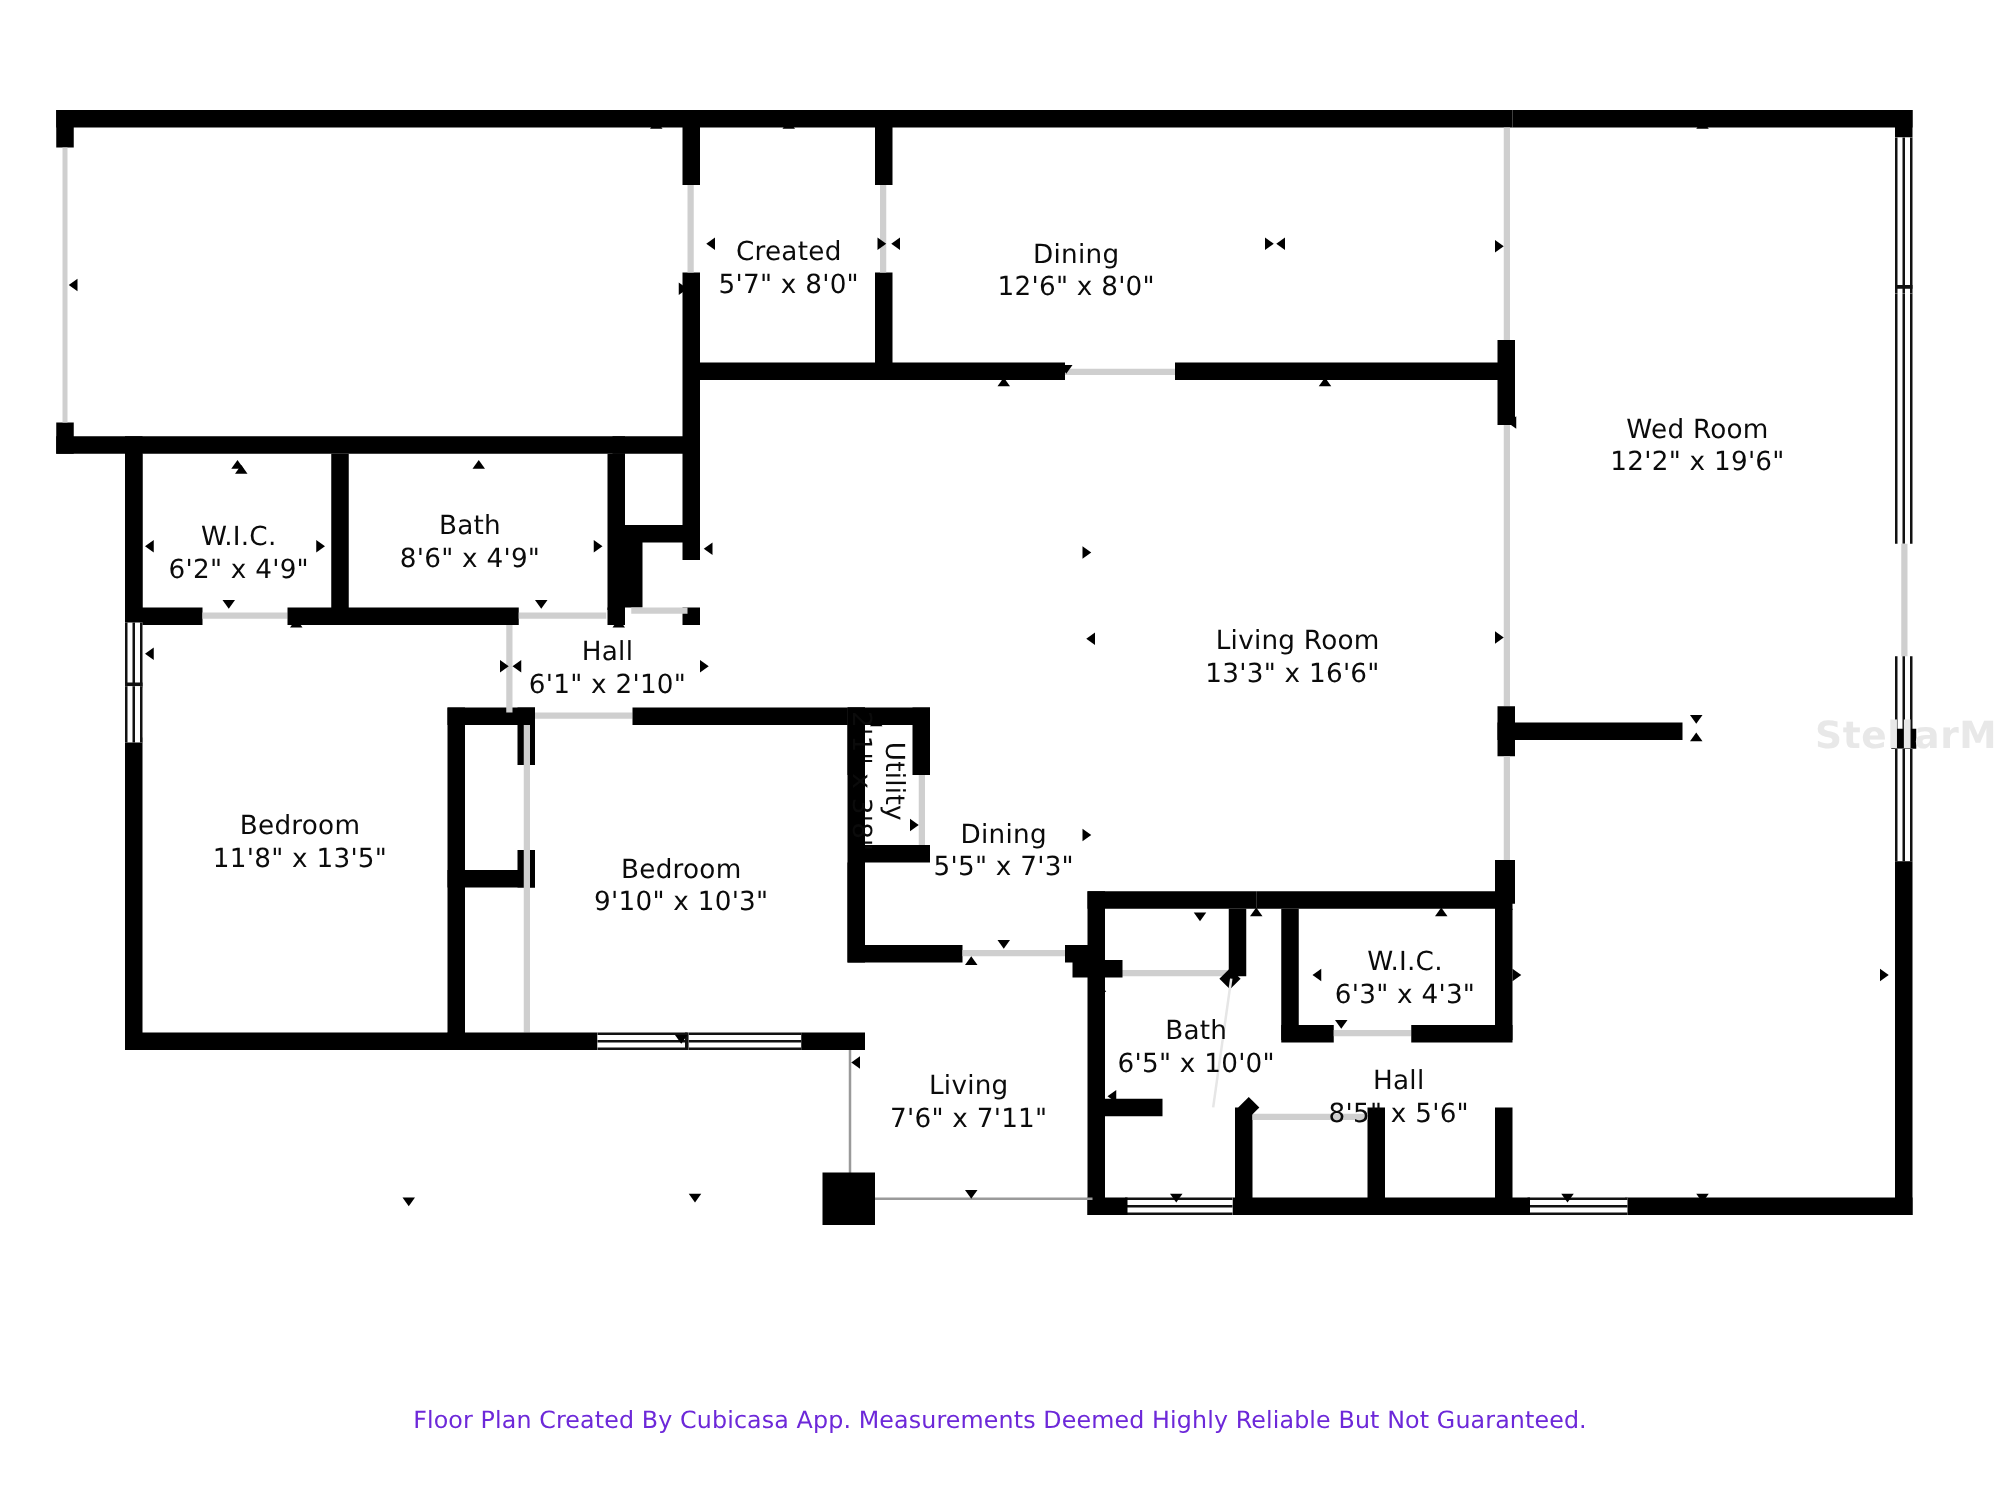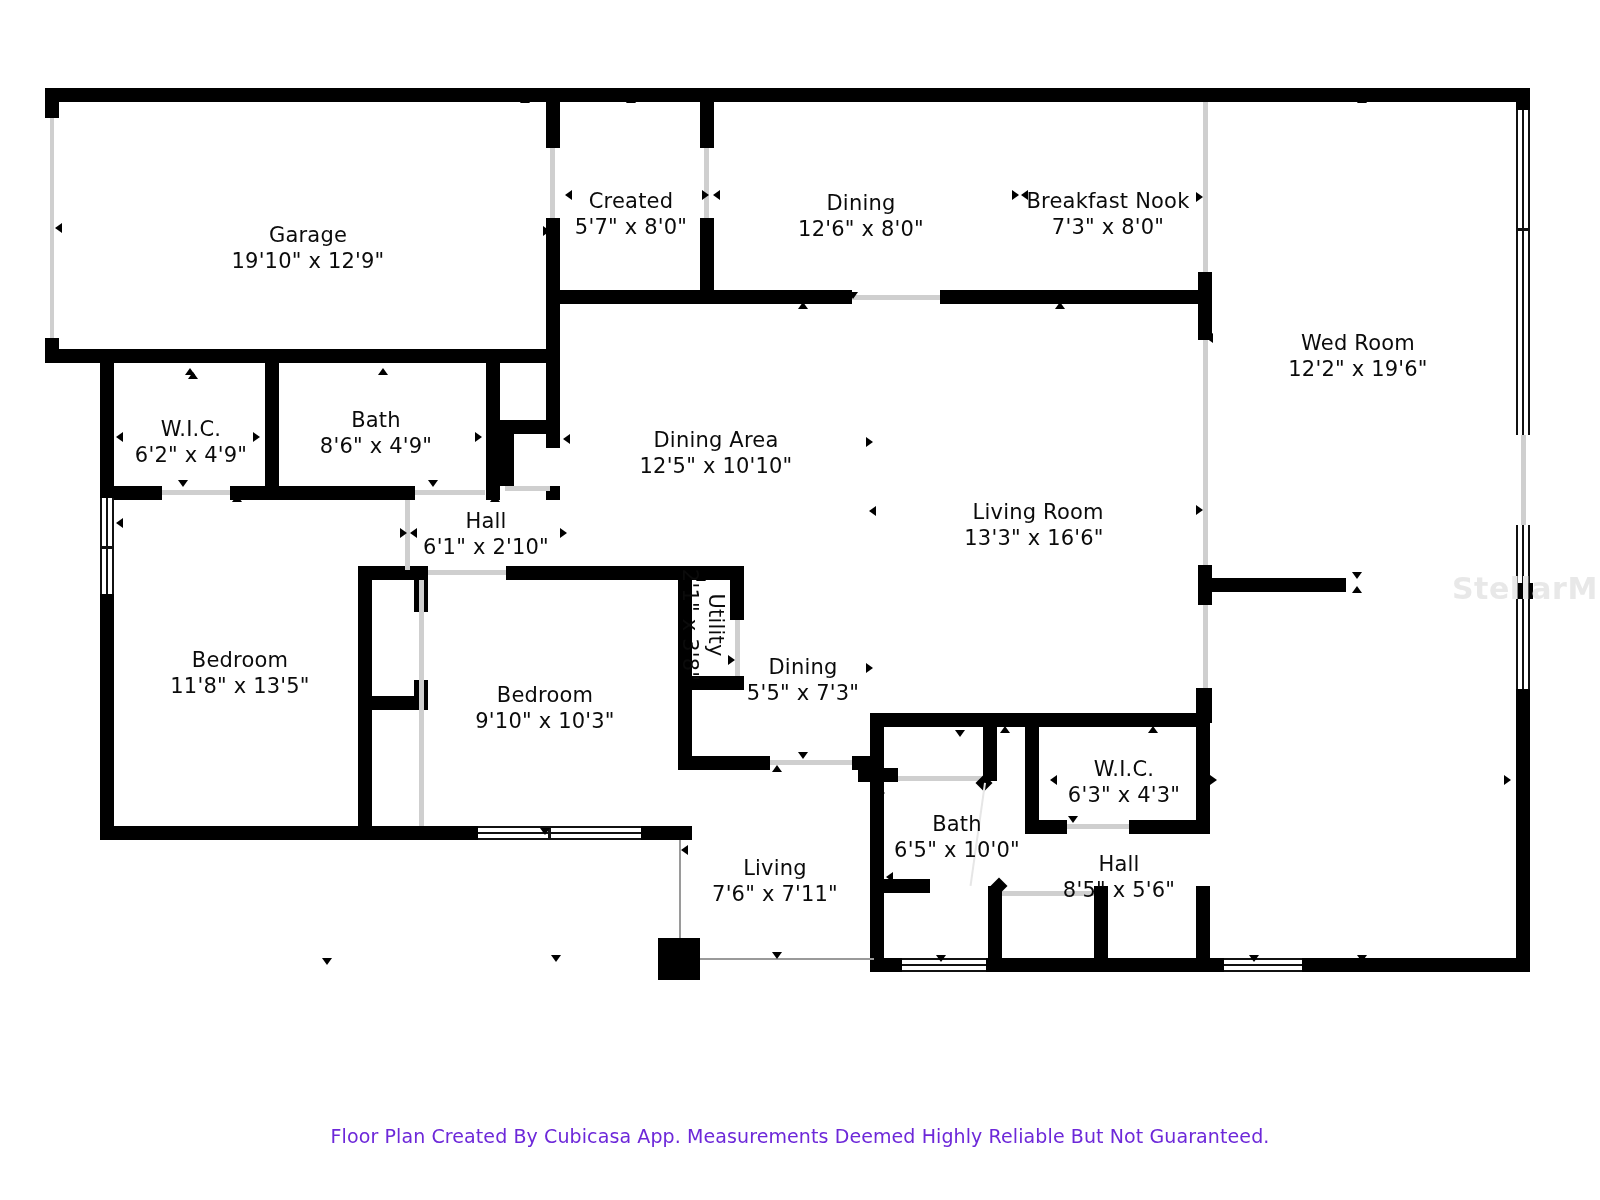--- a/index.html
+++ b/index.html
@@ -169,59 +169,47 @@
   <div class="wall" style="left:678px; top:756px; width:92px; height:14px;"></div>
   <div class="thin" style="left:770px; top:760px; width:82px; height:5px;"></div>
   <div class="wall" style="left:852px; top:756px; width:30px; height:14px;"></div>
 
   <div class="thin2" style="left:679px; top:840px; width:2px; height:110px;"></div>
   <div class="thin2" style="left:679px; top:958px; width:195px; height:2px;"></div>
   <div class="post" style="left:658px; top:938px; width:42px; height:42px;"></div>
 
   <div class="wall" style="left:100px; top:363px; width:14px; height:125px;"></div>
 
-  <div class="room nr" style="left:308px; top:249px;">
-    <div class="nm">Garage</div>
-    <div class="dm">19'10" x 12'9"</div>
-  </div>
 
   <div class="room nr" style="left:631px; top:215px;">
     <div class="nm">Created</div>
     <div class="dm">5'7" x 8'0"</div>
   </div>
 
   <div class="room nr" style="left:861px; top:217px;">
     <div class="nm">Dining</div>
     <div class="dm">12'6" x 8'0"</div>
   </div>
 
-  <div class="room nr" style="left:1108px; top:215px;">
-    <div class="nm">Breakfast Nook</div>
-    <div class="dm">7'3" x 8'0"</div>
-  </div>
 
   <div class="room nr" style="left:1358px; top:357px;">
     <div class="nm">Wed Room</div>
     <div class="dm">12'2" x 19'6"</div>
   </div>
 
   <div class="room nr" style="left:191px; top:443px;">
     <div class="nm">W.I.C.</div>
     <div class="dm">6'2" x 4'9"</div>
   </div>
 
   <div class="room nr" style="left:376px; top:434px;">
     <div class="nm">Bath</div>
     <div class="dm">8'6" x 4'9"</div>
   </div>
 
-  <div class="room nr" style="left:716px; top:454px;">
-    <div class="nm">Dining Area</div>
-    <div class="dm">12'5" x 10'10"</div>
-  </div>
 
   <div class="room nr" style="left:1034px; top:526px;text-align:right;">
     <div class="nm">Living Room</div>
     <div class="dm">13'3" x 16'6"</div>
   </div>
 
   <div class="room nr" style="left:486px; top:535px;">
     <div class="nm">Hall</div>
     <div class="dm">6'1" x 2'10"</div>
   </div>

